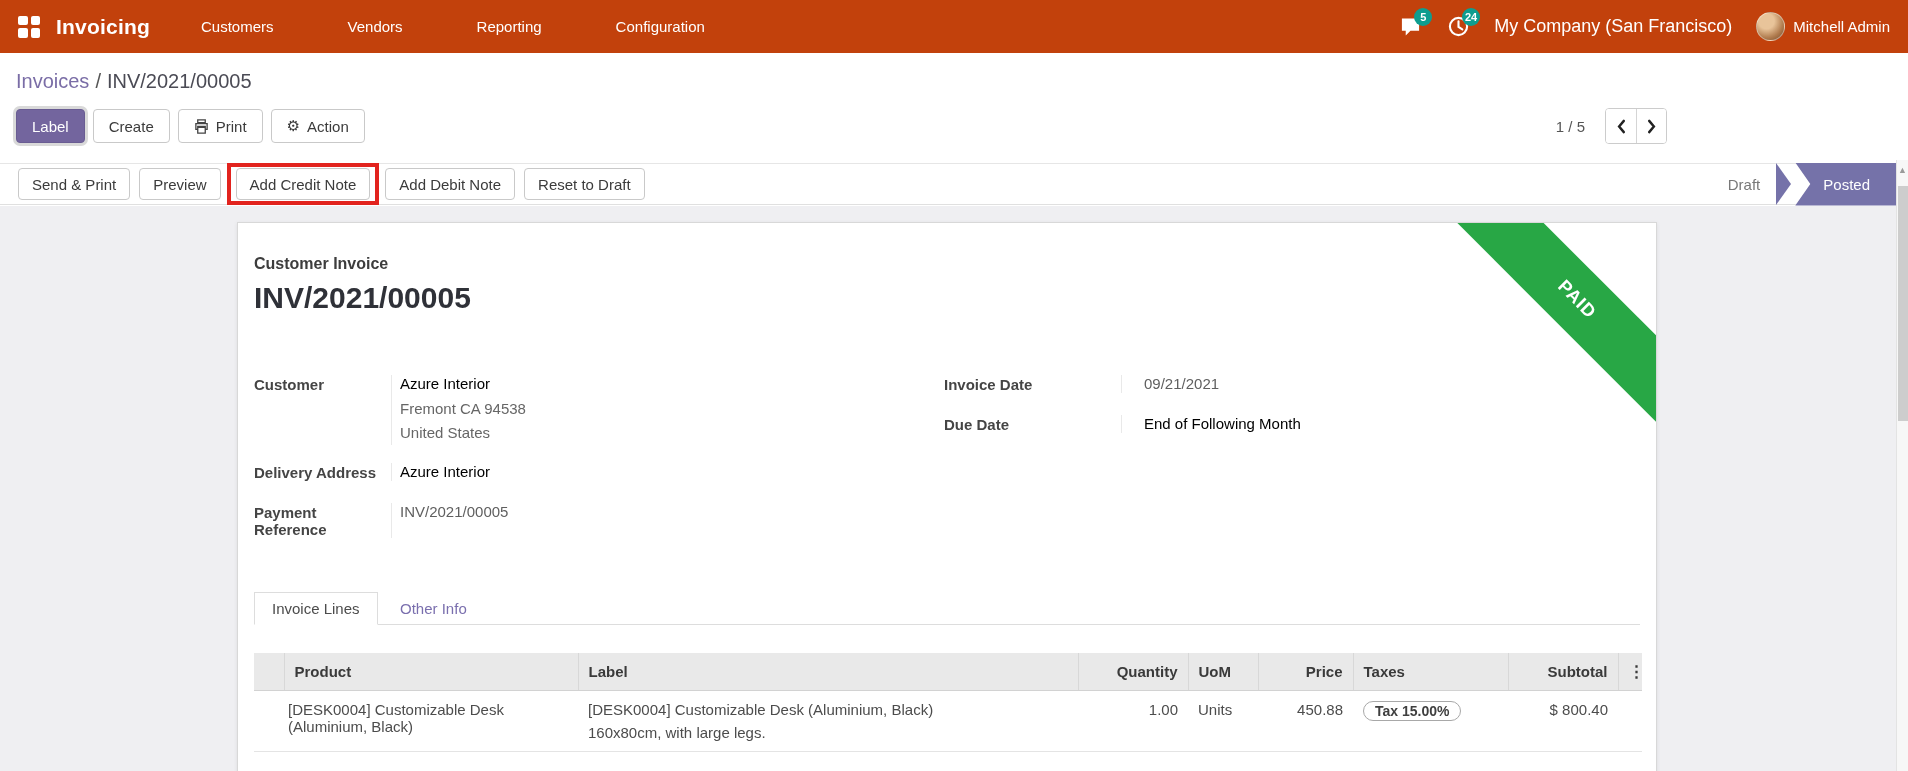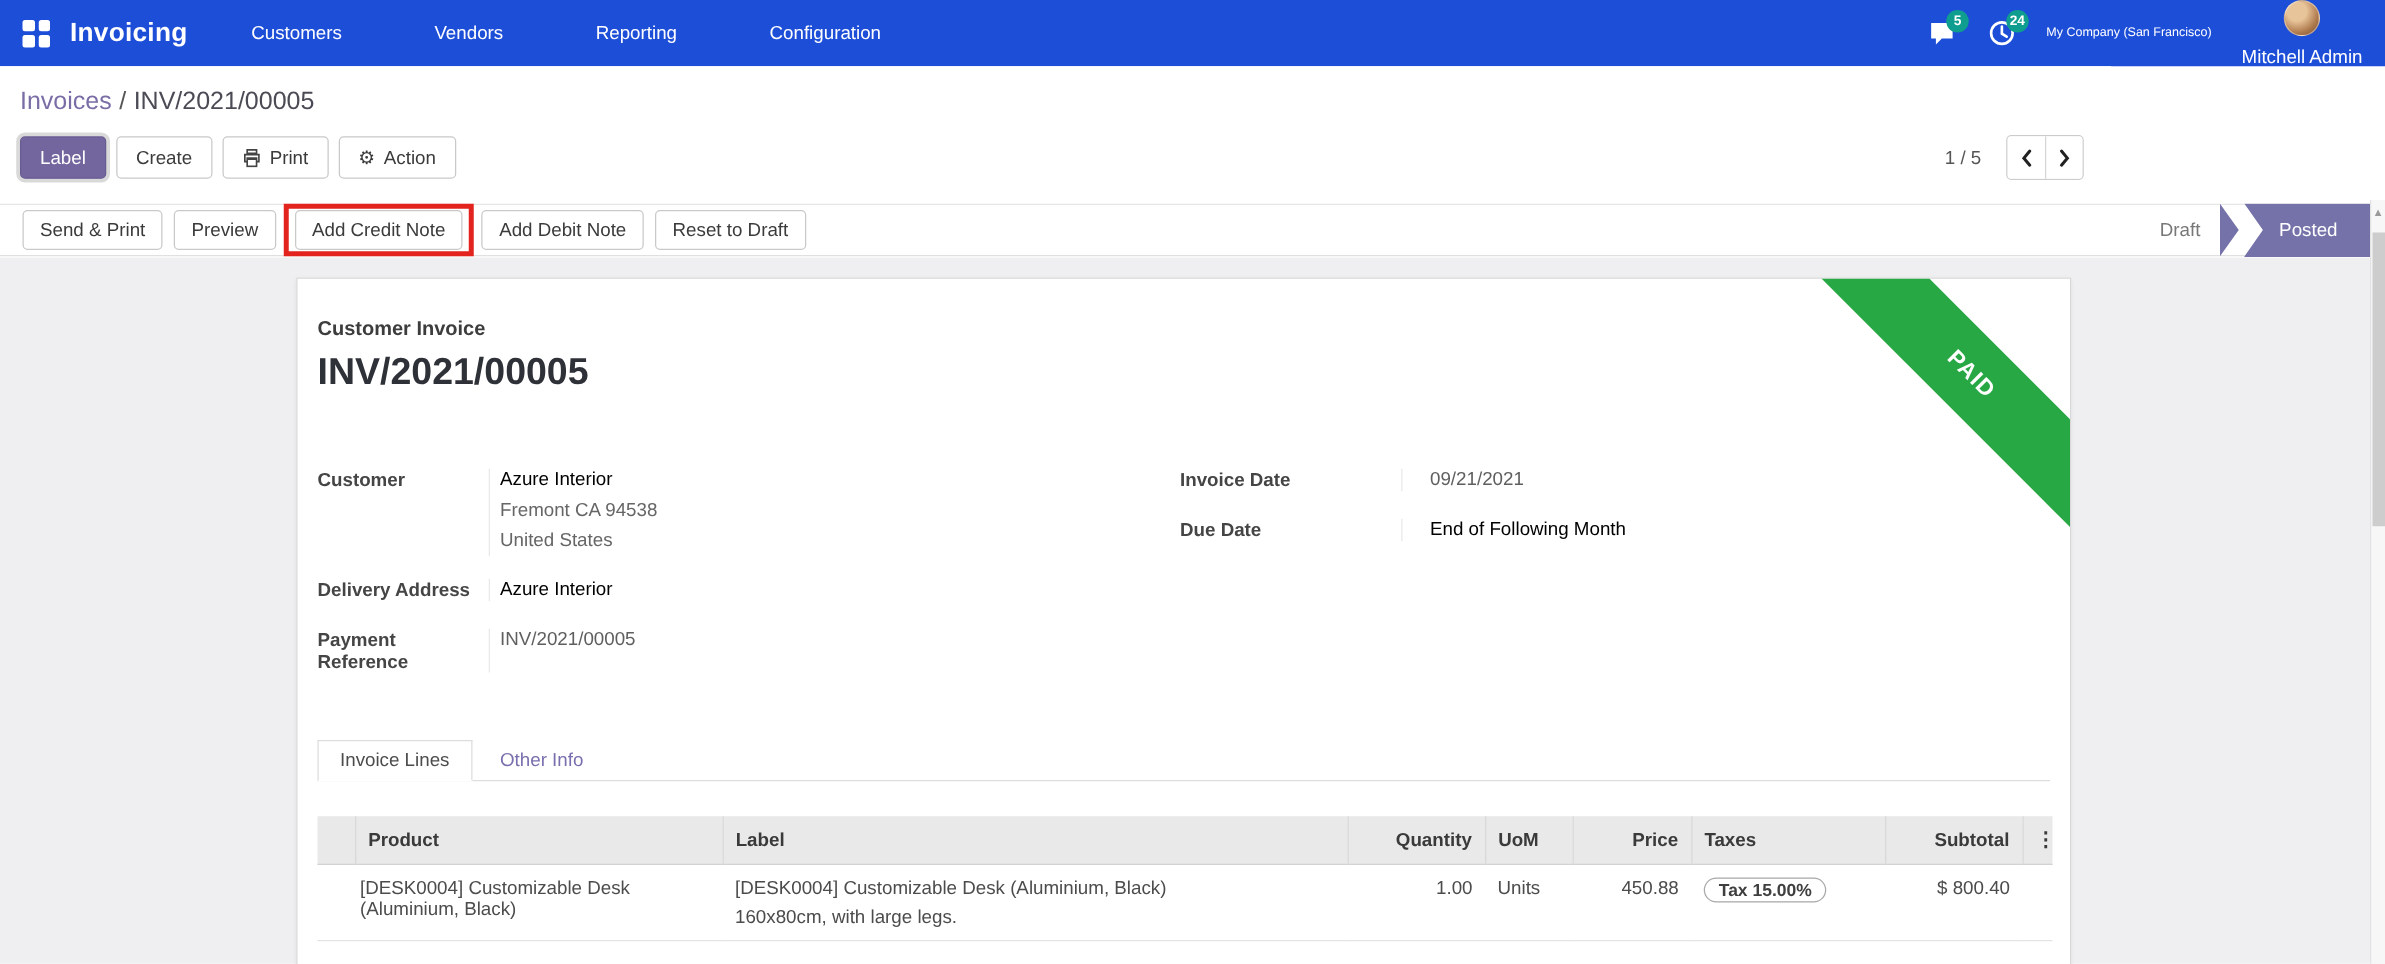--- a/index.html
+++ b/index.html
@@ -1,29 +1,29 @@
 <!DOCTYPE html>
 <html><head>
 <meta charset="utf-8">
 <style>
   * { margin:0; padding:0; box-sizing:border-box; }
   html,body { width:1908px; height:771px; overflow:hidden; font-family:"Liberation Sans",sans-serif; background:#fff; }
 
   
-  .navbar { position:absolute; top:0; left:0; width:1908px; height:53px; background:#1d4ed8; display:flex; align-items:center; padding:16px 18px; color:#fff; }
+  .navbar { position:absolute; top:0; left:0; width:1908px; height:53px; background:#c2410c; display:flex; align-items:center; padding:16px 18px; color:#fff; }
   .apps-icon { width:22px; height:22px; display:grid; grid-template-columns:1fr 1fr; gap:3px; margin-right:16px; cursor:pointer; }
   .apps-icon span { background:#fff; border-radius:2px; }
   .app-name { font-size:21px; font-weight:bold; margin-right:34px; letter-spacing:.2px; }
   .nav-menu { display:flex; align-items:flex-start; height:100%;gap:40px; }
   .nav-item { padding:0 17px; font-size:15px; height:100%; display:flex; align-items:center; cursor:pointer; }
   .nav-right { margin-left:auto; display:flex; align-items:center; gap:24px; }
   .sys-icon { position:relative; width:24px; height:24px; display:flex; align-items:center; justify-content:center; cursor:pointer; }
   .badge { position:absolute; top:-7px; right:-10px; min-width:18px; height:18px; padding:0 3px; background:#0e9d8f; border-radius:9px; color:#fff; font-size:11px; font-weight:bold; line-height:18px; text-align:center; }
-  .company-name { font-size:10px; }
-  .user-zone { display:flex; align-items:center; gap:8px; cursor:pointer;flex-direction:column; }
+  .company-name { font-size:18px; }
+  .user-zone { display:flex; align-items:center; gap:8px; cursor:pointer; }
   .avatar { width:29px; height:29px; border-radius:50%; background:radial-gradient(circle at 35% 30%, #e8c49a 0 30%, #b07c4f 65%, #6e4526 100%); border:1px solid rgba(255,255,255,.4); }
   .user-name { font-size:15px; }
 
   
   .control-panel { position:absolute; top:53px; left:0; width:1689px; height:110px; background:#fff; padding:17px 18px 0 16px; }
   .breadcrumb { font-size:20px; }
   .breadcrumb .bc-link { color:#7a6da6; cursor:pointer; }
   .breadcrumb .bc-sep { color:#555; padding:0 6px; }
   .breadcrumb .bc-current { color:#4b4b55; }
   .buttons-row { margin-top:15px; display:flex; align-items:center; gap:8px; }

